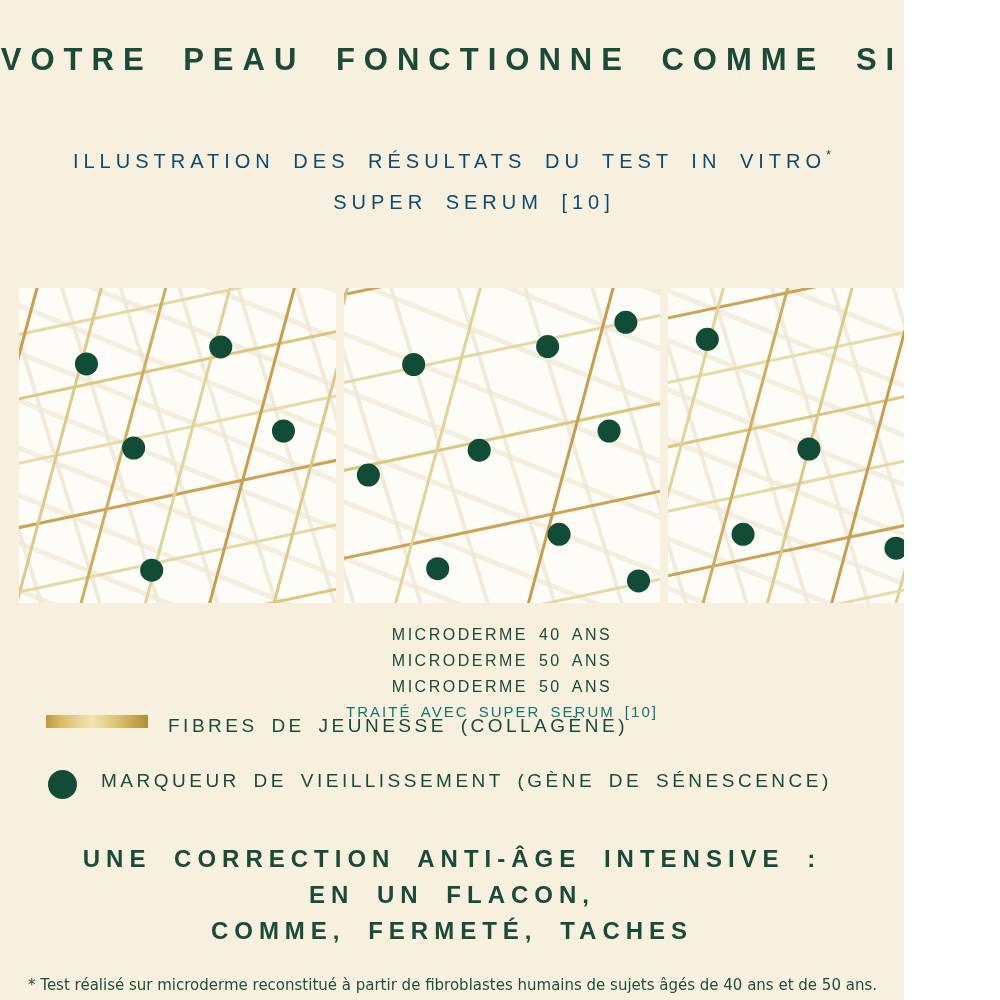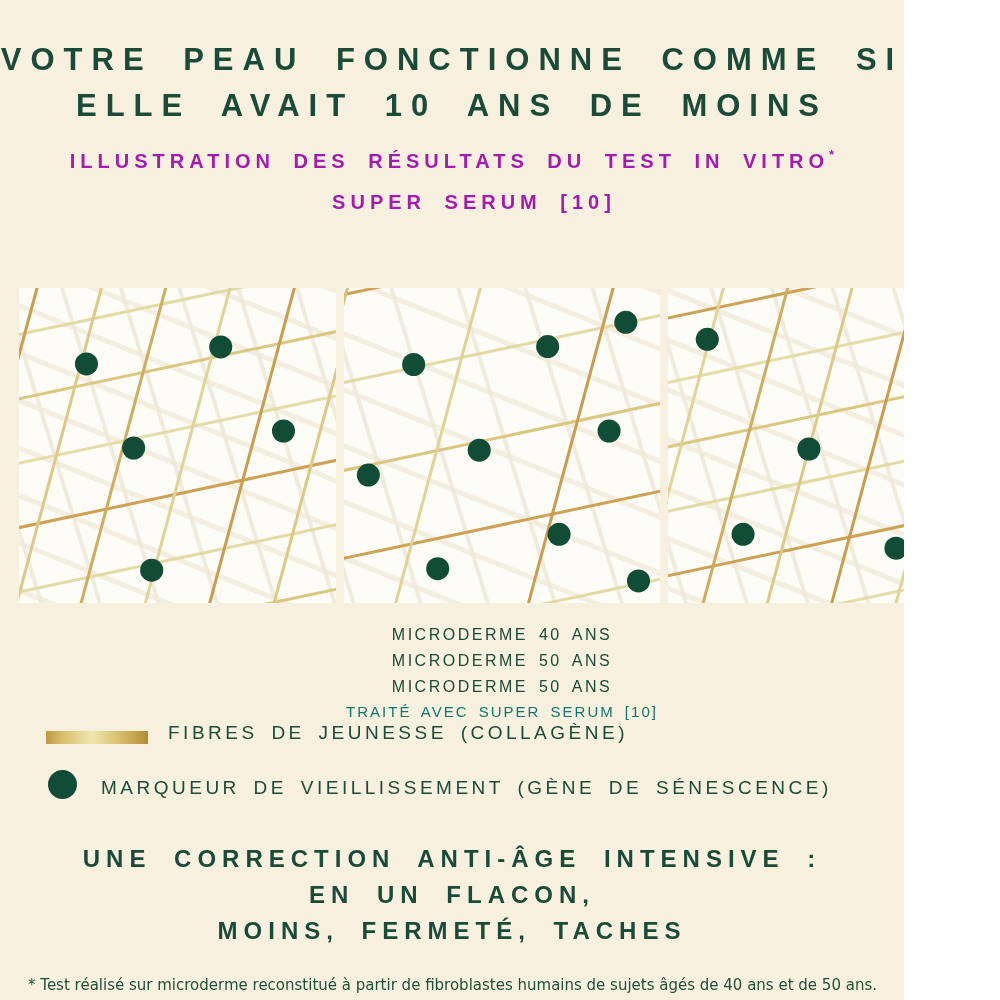--- a/index.html
+++ b/index.html
@@ -10,22 +10,22 @@
     color:#1A4B39;
   }
   .abs{position:absolute;left:0;right:0;text-align:center;}
   .title{
     font-weight:bold;font-size:31px;letter-spacing:9px;word-spacing:13px;
     color:#1A4B39;
   }
   .title.l1{top:42px;}
   .title.l2{top:88px;}
   .sub{
-    font-weight:bold;font-size:20px;letter-spacing:5px;word-spacing:8px;
-    color:#a21caf;
+    font-weight:normal;font-size:20px;letter-spacing:5px;word-spacing:8px;
+    color:#0c4a6e;
   }
   .sub.l1{top:147px;}
   .sub.l2{top:191px;margin-left:44px;}
   .sub sup{font-size:13px;letter-spacing:0;vertical-align:9px;}
   .panels{
     position:absolute;top:288px;left:19px;width:966px;height:315px;
     display:flex;gap:8px;
   }
   .panel{flex:1;height:315px;background:#FDFCF6;overflow:hidden;}
   .panel svg{display:block;width:100%;height:100%;}
@@ -35,21 +35,21 @@
   }
   .caption{flex:1;text-align:center;}
   .cap1{
     font-size:16px;letter-spacing:2.5px;word-spacing:4px;color:#1A4B39;
   }
   .cap2{
     margin-top:7px;font-size:15px;letter-spacing:2px;word-spacing:4px;color:#0f766e;
   }
   .cap2:empty{display:none;}
   .legend{position:absolute;top:715px;left:46px;}
-  .legend-row{display:flex;align-items:flex-end;height:29px;}
+  .legend-row{display:flex;align-items:flex-start;height:29px;}
   .legend-row + .legend-row{margin-top:26px;}
   .gold-bar{
     width:102px;height:13px;margin-right:20px;flex:0 0 auto;
     background:linear-gradient(90deg,#BD9840 0%,#D8BC6C 15%,#F0E6AE 45%,#D9BE6F 72%,#B28C36 100%);
   }
   .green-circle{
     width:29px;height:29px;border-radius:50%;background:#114C37;
     margin-right:24px;margin-left:2px;flex:0 0 auto;
   }
   .legend-label{
@@ -61,21 +61,20 @@
     font-family:"DejaVu Sans",sans-serif;font-size:15px;letter-spacing:0;
     color:#1E4F3B;
   }
 </style>
 </head>
 <body>
 
 <div class="page">
 
   <div class="abs title l1">VOTRE PEAU FONCTIONNE COMME SI</div>
-  <div class="abs title l2">ELLE AVAIT 10 ANS DE MOINS</div>
 
   <div class="abs sub l1"><span>ILLUSTRATION DES RÉSULTATS DU TEST IN VITRO</span><sup>*</sup></div>
   <div class="abs sub l2">SUPER SERUM [10]</div>
 
   <div class="panels">
     <div class="panel">
       <svg class="panel-grid" preserveAspectRatio="none" viewBox="0 0 316 315">
           <rect x="0" y="0" width="316" height="315" fill="#FDFCF6"></rect>
           <g transform="rotate(22 158 157.5)" opacity="0.85">
             <line x1="-316" y1="-309" x2="632" y2="-309" stroke="#F2ECDD" stroke-width="5"></line>
@@ -348,18 +347,18 @@
     </div>
     <div class="legend-row">
       <span class="green-circle"></span>
       <span class="legend-label">MARQUEUR DE VIEILLISSEMENT (GÈNE DE SÉNESCENCE)</span>
     </div>
   </div>
 
   <div class="abs footer">
     <div>UNE CORRECTION ANTI-ÂGE INTENSIVE :</div>
     <div>EN UN FLACON,</div>
-    <div>MOINS, FERMETÉ, TACHES</div>
+    <div>COMME, FERMETÉ, TACHES</div>
   </div>
 
   <div class="footnote">* Test réalisé sur microderme reconstitué à partir de fibroblastes humains de sujets âgés de 40 ans et de 50 ans.</div>
 
 </div>
 
 </body></html>

